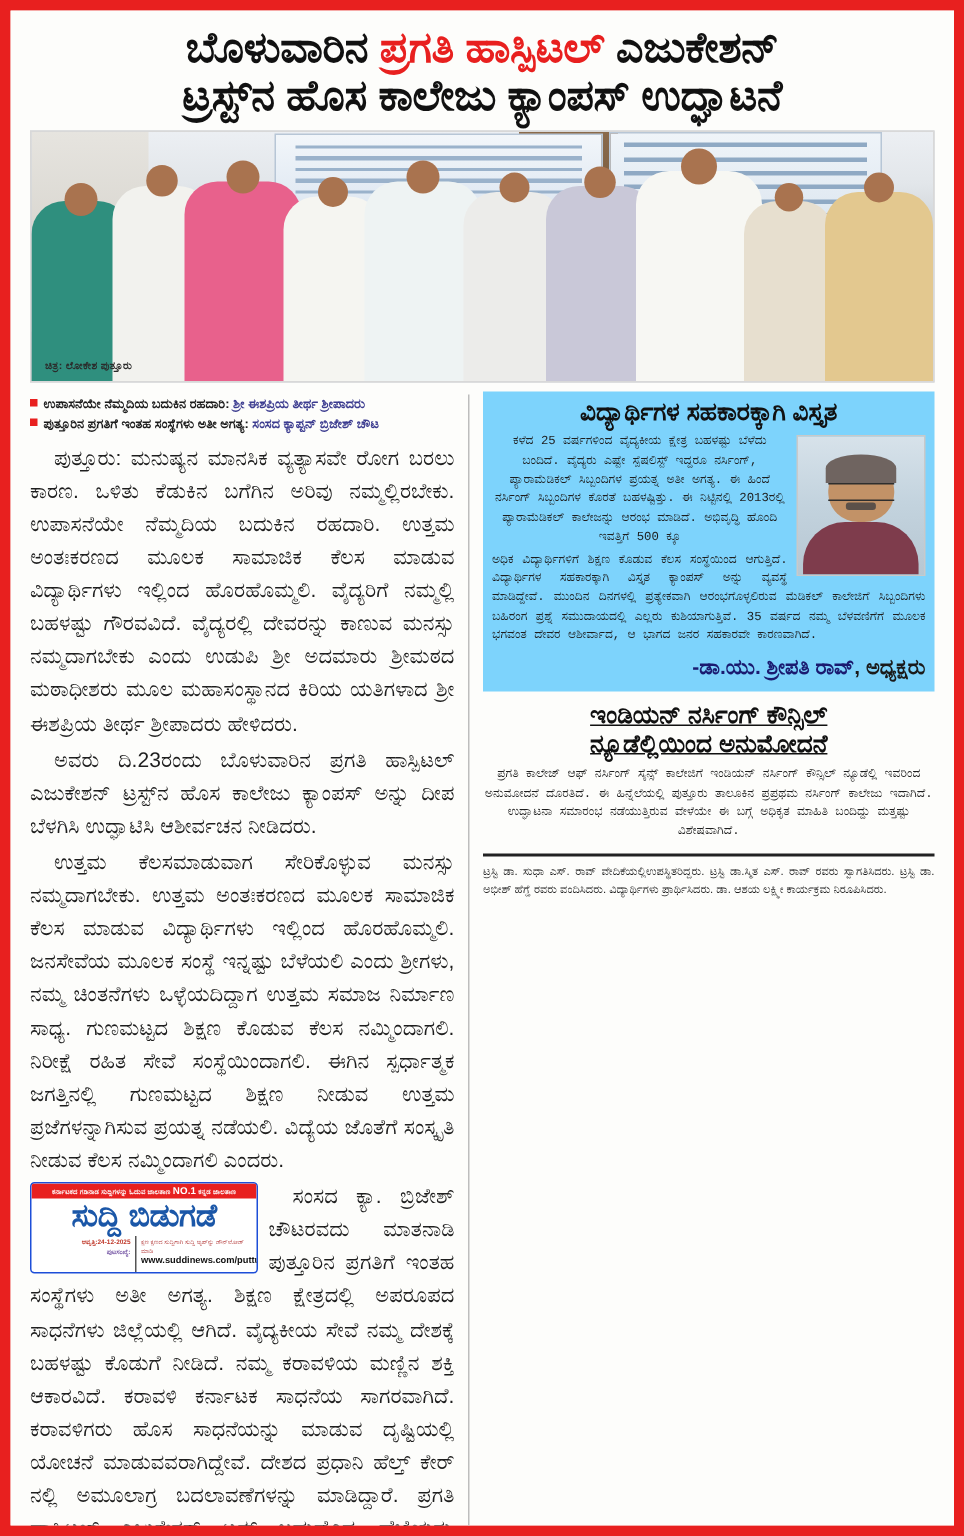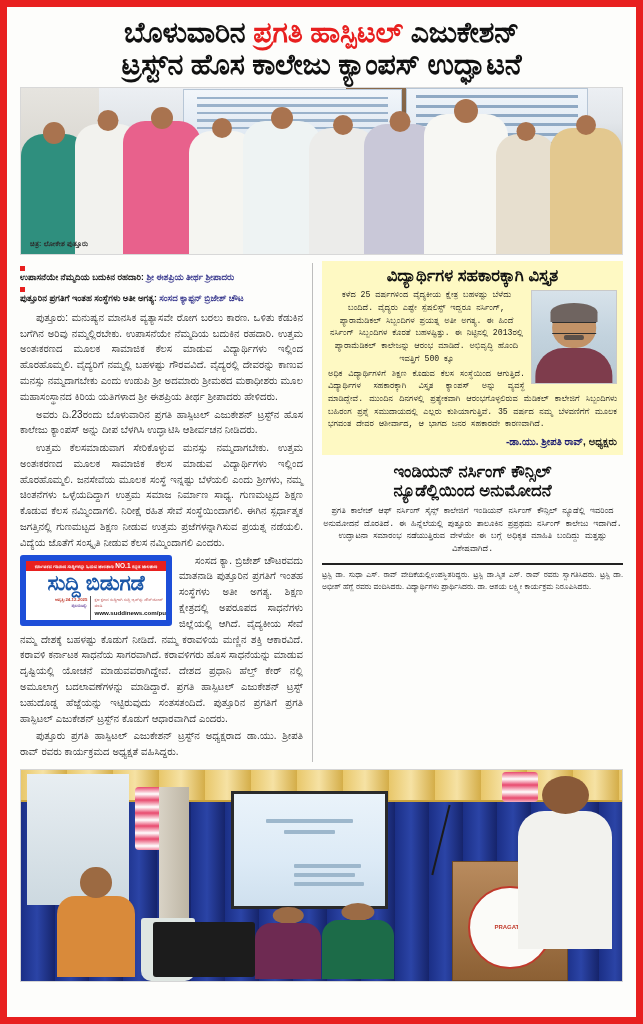--- a/index.html
+++ b/index.html
@@ -132,46 +132,45 @@
   
   .bullets { margin: 2px 0 5px 0; }
   .bullet-row {
     display: flex;
     align-items: flex-start;
     font-size: 8.6px;
     font-weight: bold;
     color: #1a1a1a;
     line-height: 1.45;
     margin-bottom: 1px;
-    flex-direction: column;
   }
   .bullet-sq {
     width: 5px; height: 5px;
     background: #e8201f;
     margin: 3px 4px 0 0;
     flex: 0 0 5px;
   }
   .bullet-name { color: #3b3b8f; }
 
   p.body {
-    font-size: 10px;
+    font-size: 14px;
     line-height: 1.58;
     color: #1e1e1e;
     text-align: justify;
     margin: 0 0 2px 0;
     text-indent: 16px;
     letter-spacing: 0.05px;
   }
 
   
   .logo-box {
     float: left;
     width: 152px;
     margin: 2px 7px 2px 0;
-    border: 6px solid #1d4ed8;
+    border: 1px solid #1d4ed8;
     border-radius: 3px;
     background: #ffffff;
     overflow: hidden;
     box-sizing: border-box;
   }
   .logo-ribbon {
     background: #e8201f;
     color: #ffffff;
     font-size: 4.6px;
     font-weight: bold;
@@ -216,21 +215,21 @@
     border-left: 1px solid #555;
     padding: 1px 2px 2px 3px;
     line-height: 1.45;
     box-sizing: border-box;
   }
   .logo-foot-r .kn { color: #b33a3a; font-size: 4.2px; }
   .logo-foot-r .url { color: #111; font-weight: bold; font-size: 6.2px; }
 
   
   .side-box {
-    background: #fef9c3;
+    background: #7dd3fc;
     padding: 4px 6px 6px 6px;
     box-sizing: border-box;
   }
   .sub-headline {
     text-align: center;
     font-size: 16.5px;
     font-weight: bold;
     color: #111;
     line-height: 1.18;
     margin: 1px 0 4px 0;
@@ -285,21 +284,21 @@
     line-height: 1.55;
     color: #1e1e1e;
     text-align: justify;
     margin: 0 0 2px 0;
     text-indent: 0;
     font-family: Liberation Mono, monospace;
   }
   p.sidebody.center { text-align: center; }
   .attrib {
     text-align: right;
-    font-size: 10px;
+    font-size: 14px;
     font-weight: bold;
     color: #1a1a1a;
     line-height: 1.5;
     margin-top: 3px;
   }
   .attrib .nm { color: #1a1a70; }
   .hr-thick {
     border: 0;
     border-top: 2.5px solid #222;
     margin: 7px 0 4px 0;
@@ -549,21 +548,21 @@
           </div>
 
           <p class="sidebody center">ಕಳೆದ 25 ವರ್ಷಗಳಿಂದ ವೈದ್ಯಕೀಯ ಕ್ಷೇತ್ರ ಬಹಳಷ್ಟು ಬೆಳೆದು ಬಂದಿದೆ. ವೈದ್ಯರು ಎಷ್ಟೇ ಸ್ಪೆಷಲಿಸ್ಟ್ ಇದ್ದರೂ ನರ್ಸಿಂಗ್, ಪ್ಯಾರಾಮೆಡಿಕಲ್ ಸಿಬ್ಬಂದಿಗಳ ಪ್ರಯತ್ನ ಅತೀ ಅಗತ್ಯ. ಈ ಹಿಂದೆ ನರ್ಸಿಂಗ್ ಸಿಬ್ಬಂದಿಗಳ ಕೊರತೆ ಬಹಳಷ್ಟಿತ್ತು. ಈ ನಿಟ್ಟಿನಲ್ಲಿ 2013ರಲ್ಲಿ ಪ್ಯಾರಾಮೆಡಿಕಲ್ ಕಾಲೇಜನ್ನು ಆರಂಭ ಮಾಡಿದೆ. ಅಭಿವೃದ್ಧಿ ಹೊಂದಿ ಇವತ್ತಿಗೆ 500 ಕ್ಕೂ</p>
           <p class="sidebody">ಅಧಿಕ ವಿದ್ಯಾರ್ಥಿಗಳಿಗೆ ಶಿಕ್ಷಣ ಕೊಡುವ ಕೆಲಸ ಸಂಸ್ಥೆಯಿಂದ ಆಗುತ್ತಿದೆ. ವಿದ್ಯಾರ್ಥಿಗಳ ಸಹಕಾರಕ್ಕಾಗಿ ವಿಸ್ತೃತ ಕ್ಯಾಂಪಸ್ ಅನ್ನು ವ್ಯವಸ್ಥೆ ಮಾಡಿದ್ದೇವೆ. ಮುಂದಿನ ದಿನಗಳಲ್ಲಿ ಪ್ರತ್ಯೇಕವಾಗಿ ಆರಂಭಗೊಳ್ಳಲಿರುವ ಮೆಡಿಕಲ್ ಕಾಲೇಜಿಗೆ ಸಿಬ್ಬಂದಿಗಳು ಬಹಿರಂಗ ಪ್ರಶ್ನೆ ಸಮುದಾಯದಲ್ಲಿ ಎಲ್ಲರು ಕುಶಿಯಾಗುತ್ತಿವೆ. 35 ವರ್ಷದ ನಮ್ಮ ಬೆಳವಣಿಗೆಗೆ ಮೂಲಕ ಭಗವಂತ ದೇವರ ಆಶೀರ್ವಾದ, ಆ ಭಾಗದ ಜನರ ಸಹಕಾರವೇ ಕಾರಣವಾಗಿದೆ.</p>
 
           <div class="attrib">
             <div><span class="nm">-ಡಾ.ಯು. ಶ್ರೀಪತಿ ರಾವ್</span><span>, ಅಧ್ಯಕ್ಷರು</span></div>
           </div>
         </div>
 
-        <div class="sub-headline" style="margin-top:7px;">
+        <div class="sub-headline" style="margin-top:7px;text-decoration:underline;">
           <div>ಇಂಡಿಯನ್ ನರ್ಸಿಂಗ್ ಕೌನ್ಸಿಲ್</div>
           <div>ನ್ಯೂಡೆಲ್ಲಿಯಿಂದ ಅನುಮೋದನೆ</div>
         </div>
         <p class="sidebody center">ಪ್ರಗತಿ ಕಾಲೇಜ್ ಆಫ್ ನರ್ಸಿಂಗ್ ಸೈನ್ಸ್ ಕಾಲೇಜಿಗೆ ಇಂಡಿಯನ್ ನರ್ಸಿಂಗ್ ಕೌನ್ಸಿಲ್ ನ್ಯೂಡೆಲ್ಲಿ ಇವರಿಂದ ಅನುಮೋದನೆ ದೊರತಿದೆ. ಈ ಹಿನ್ನೆಲೆಯಲ್ಲಿ ಪುತ್ತೂರು ತಾಲೂಕಿನ ಪ್ರಪ್ರಥಮ ನರ್ಸಿಂಗ್ ಕಾಲೇಜು ಇದಾಗಿದೆ. ಉದ್ಘಾಟನಾ ಸಮಾರಂಭ ನಡೆಯುತ್ತಿರುವ ವೇಳೆಯೇ ಈ ಬಗ್ಗೆ ಅಧಿಕೃತ ಮಾಹಿತಿ ಬಂದಿದ್ದು ಮತ್ತಷ್ಟು ವಿಶೇಷವಾಗಿದೆ.</p>
 
         <hr class="hr-thick">
 
         <p class="credits">ಟ್ರಸ್ಟಿ ಡಾ. ಸುಧಾ ಎಸ್. ರಾವ್ ವೇದಿಕೆಯಲ್ಲಿಉಪಸ್ಥಿತರಿದ್ದರು. ಟ್ರಸ್ಟಿ ಡಾ.ಸ್ಮಿತ ಎಸ್. ರಾವ್ ರವರು ಸ್ವಾಗತಿಸಿದರು. ಟ್ರಸ್ಟಿ ಡಾ. ಅಭೀಶ್ ಹೆಗ್ಡೆ ರವರು ವಂದಿಸಿದರು. ವಿದ್ಯಾರ್ಥಿಗಳು ಪ್ರಾರ್ಥಿಸಿದರು. ಡಾ. ಆಶಯ ಲಕ್ಷ್ಮೀ ಕಾರ್ಯಕ್ರಮ ನಿರೂಪಿಸಿದರು.</p>
       </div>
     </div>

